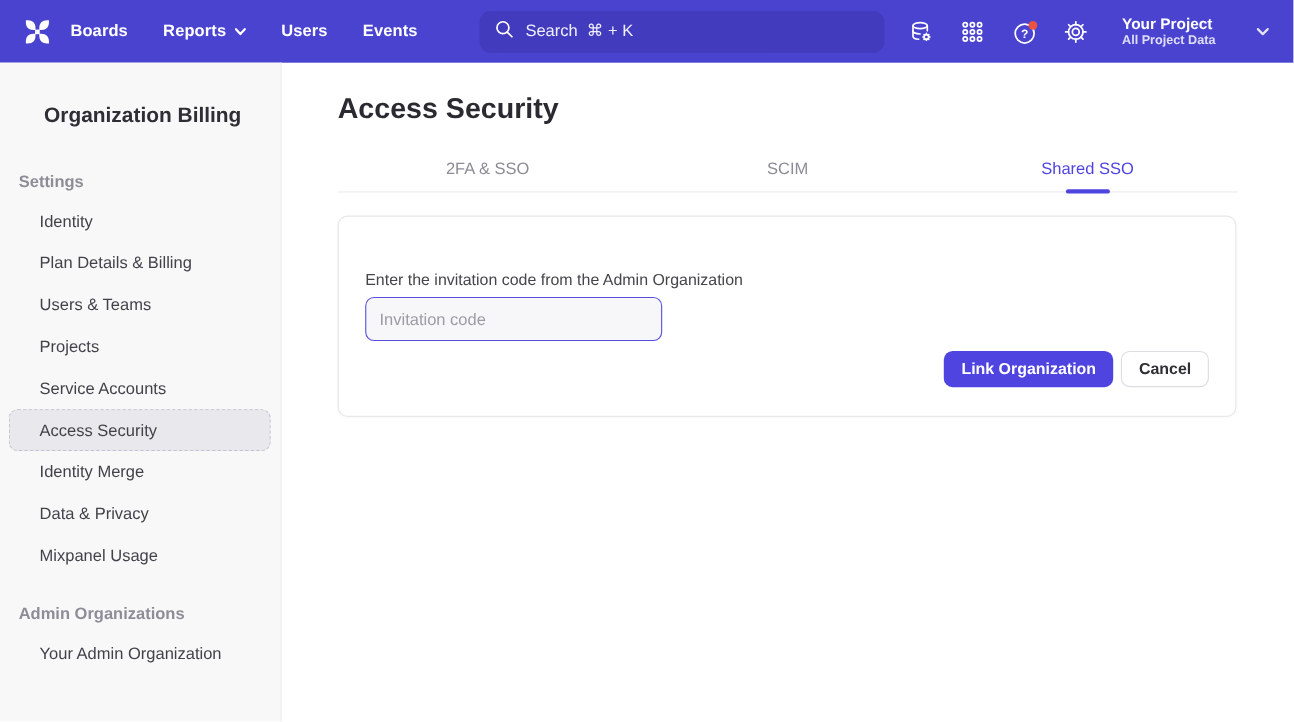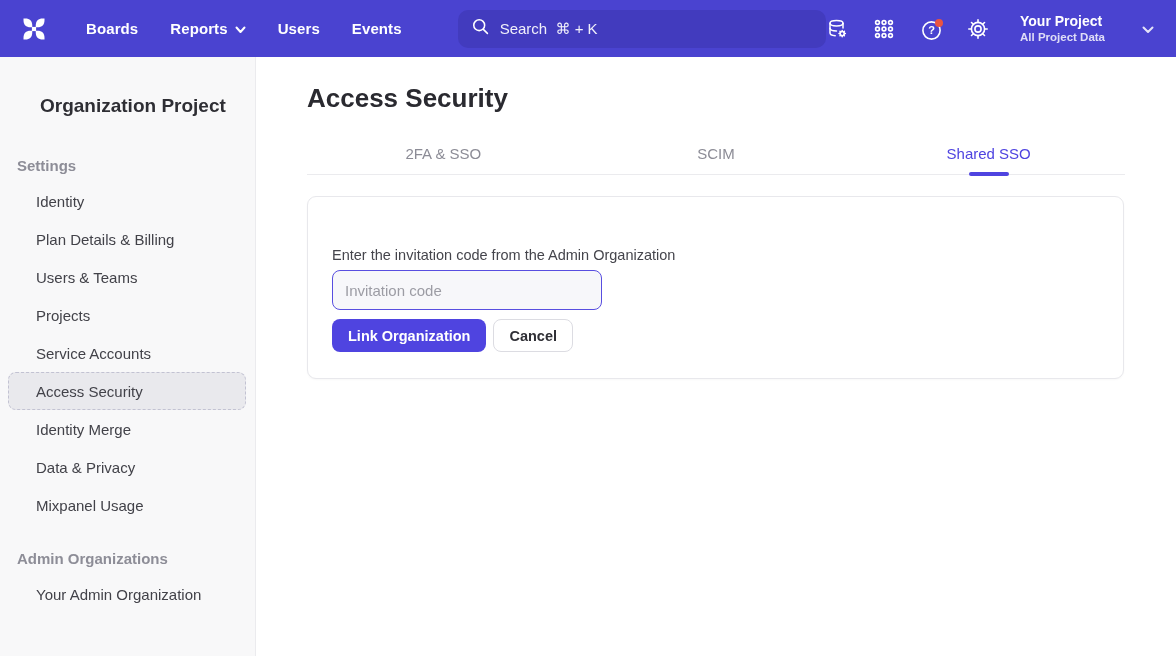--- a/index.html
+++ b/index.html
@@ -4,21 +4,21 @@
 <style>
   * { margin:0; padding:0; box-sizing:border-box; }
   html,body { width:1176px; height:656px; overflow:hidden; background:#fff;
               font-family:"Liberation Sans", sans-serif; }
 
   
   .topnav { height:57px; background:#4a43d0; display:flex; align-items:center;
             padding:0 16px; color:#fff; }
   .logo { width:28px; height:28px; margin:0 0 0 4px; display:flex; align-items:center;
           cursor:pointer; flex:0 0 auto; }
-  .nav-links { display:flex; align-items:center; gap:32px; margin-left:38px; }
+  .nav-links { display:flex; align-items:center; gap:32px; margin-left:16px; }
   .nav-link { font-size:15px; font-weight:700; color:#fff; display:flex;
               align-items:center; gap:7px; cursor:pointer; letter-spacing:.1px; }
   .search { margin-left:56px; width:368px; height:38px; background:#423bbe;
             border-radius:10px; display:flex; align-items:center; padding:0 13px; }
   .search svg { flex:0 0 auto; }
   .search input { background:transparent; border:none; outline:none; color:#e5e5e5;
                   font-size:15px; margin-left:10px; width:100%;
                   font-family:"Liberation Sans", sans-serif; }
   .search input::placeholder { color:rgba(255,255,255,.92); opacity:1; }
   .nav-right { margin-left:auto; display:flex; align-items:center; gap:25px; }
@@ -58,21 +58,21 @@
 
   .card { width:817px; margin-top:21px; border:1px solid #e8e8ec; border-radius:9px;
           background:#fff; padding:26px 24px; box-shadow:0 1px 2px rgba(0,0,0,.03); }
   .card-title { font-size:23px; font-weight:700; color:#2b2b31; }
   .card-desc { margin-top:24px; font-size:14.5px; color:#45454c; }
   .invite-input { margin-top:7px; width:270px; height:40px; border-radius:8px;
           border:1.5px solid #584ee0; background:#f7f7fa; padding:0 12px;
           font-size:15px; color:#2f2f35; outline:none;
           font-family:"Liberation Sans", sans-serif; display:block; }
   .invite-input::placeholder { color:#9c9ca4; opacity:1; }
-  .btn-row { margin-top:9px; display:flex; gap:7px; }
+  .btn-row { margin-top:9px; display:flex; gap:7px;justify-content:flex-end; }
   .btn { height:33px; border-radius:8px; font-size:14.5px; font-weight:700;
          cursor:pointer; font-family:"Liberation Sans", sans-serif; }
   .btn-primary { background:#4f44e0; color:#fff; border:none; padding:0 16px; }
   .btn-secondary { background:#fff; color:#2f2f35; border:1px solid #dcdce2;
          padding:0 15px; }
 </style>
 </head>
 <body>
 
 <header class="topnav">
@@ -159,21 +159,21 @@
     <span class="proj-chevron">
       <svg width="12" height="8" viewBox="0 0 12 8" fill="none">
         <path d="M1.5 1.5 L6 6 L10.5 1.5" stroke="rgba(255,255,255,.85)" stroke-width="2" stroke-linecap="round" stroke-linejoin="round"></path>
       </svg>
     </span>
   </div>
 </header>
 
 <div class="layout">
   <aside class="sidebar">
-    <div class="side-title">Organization Project</div>
+    <div class="side-title">Organization Billing</div>
 
     <div class="section-heading">Settings</div>
     <nav class="side-list">
       <div class="side-item">Identity</div>
       <div class="side-item">Plan Details &amp; Billing</div>
       <div class="side-item">Users &amp; Teams</div>
       <div class="side-item">Projects</div>
       <div class="side-item">Service Accounts</div>
       <div class="side-item active">Access Security</div>
       <div class="side-item">Identity Merge</div>

